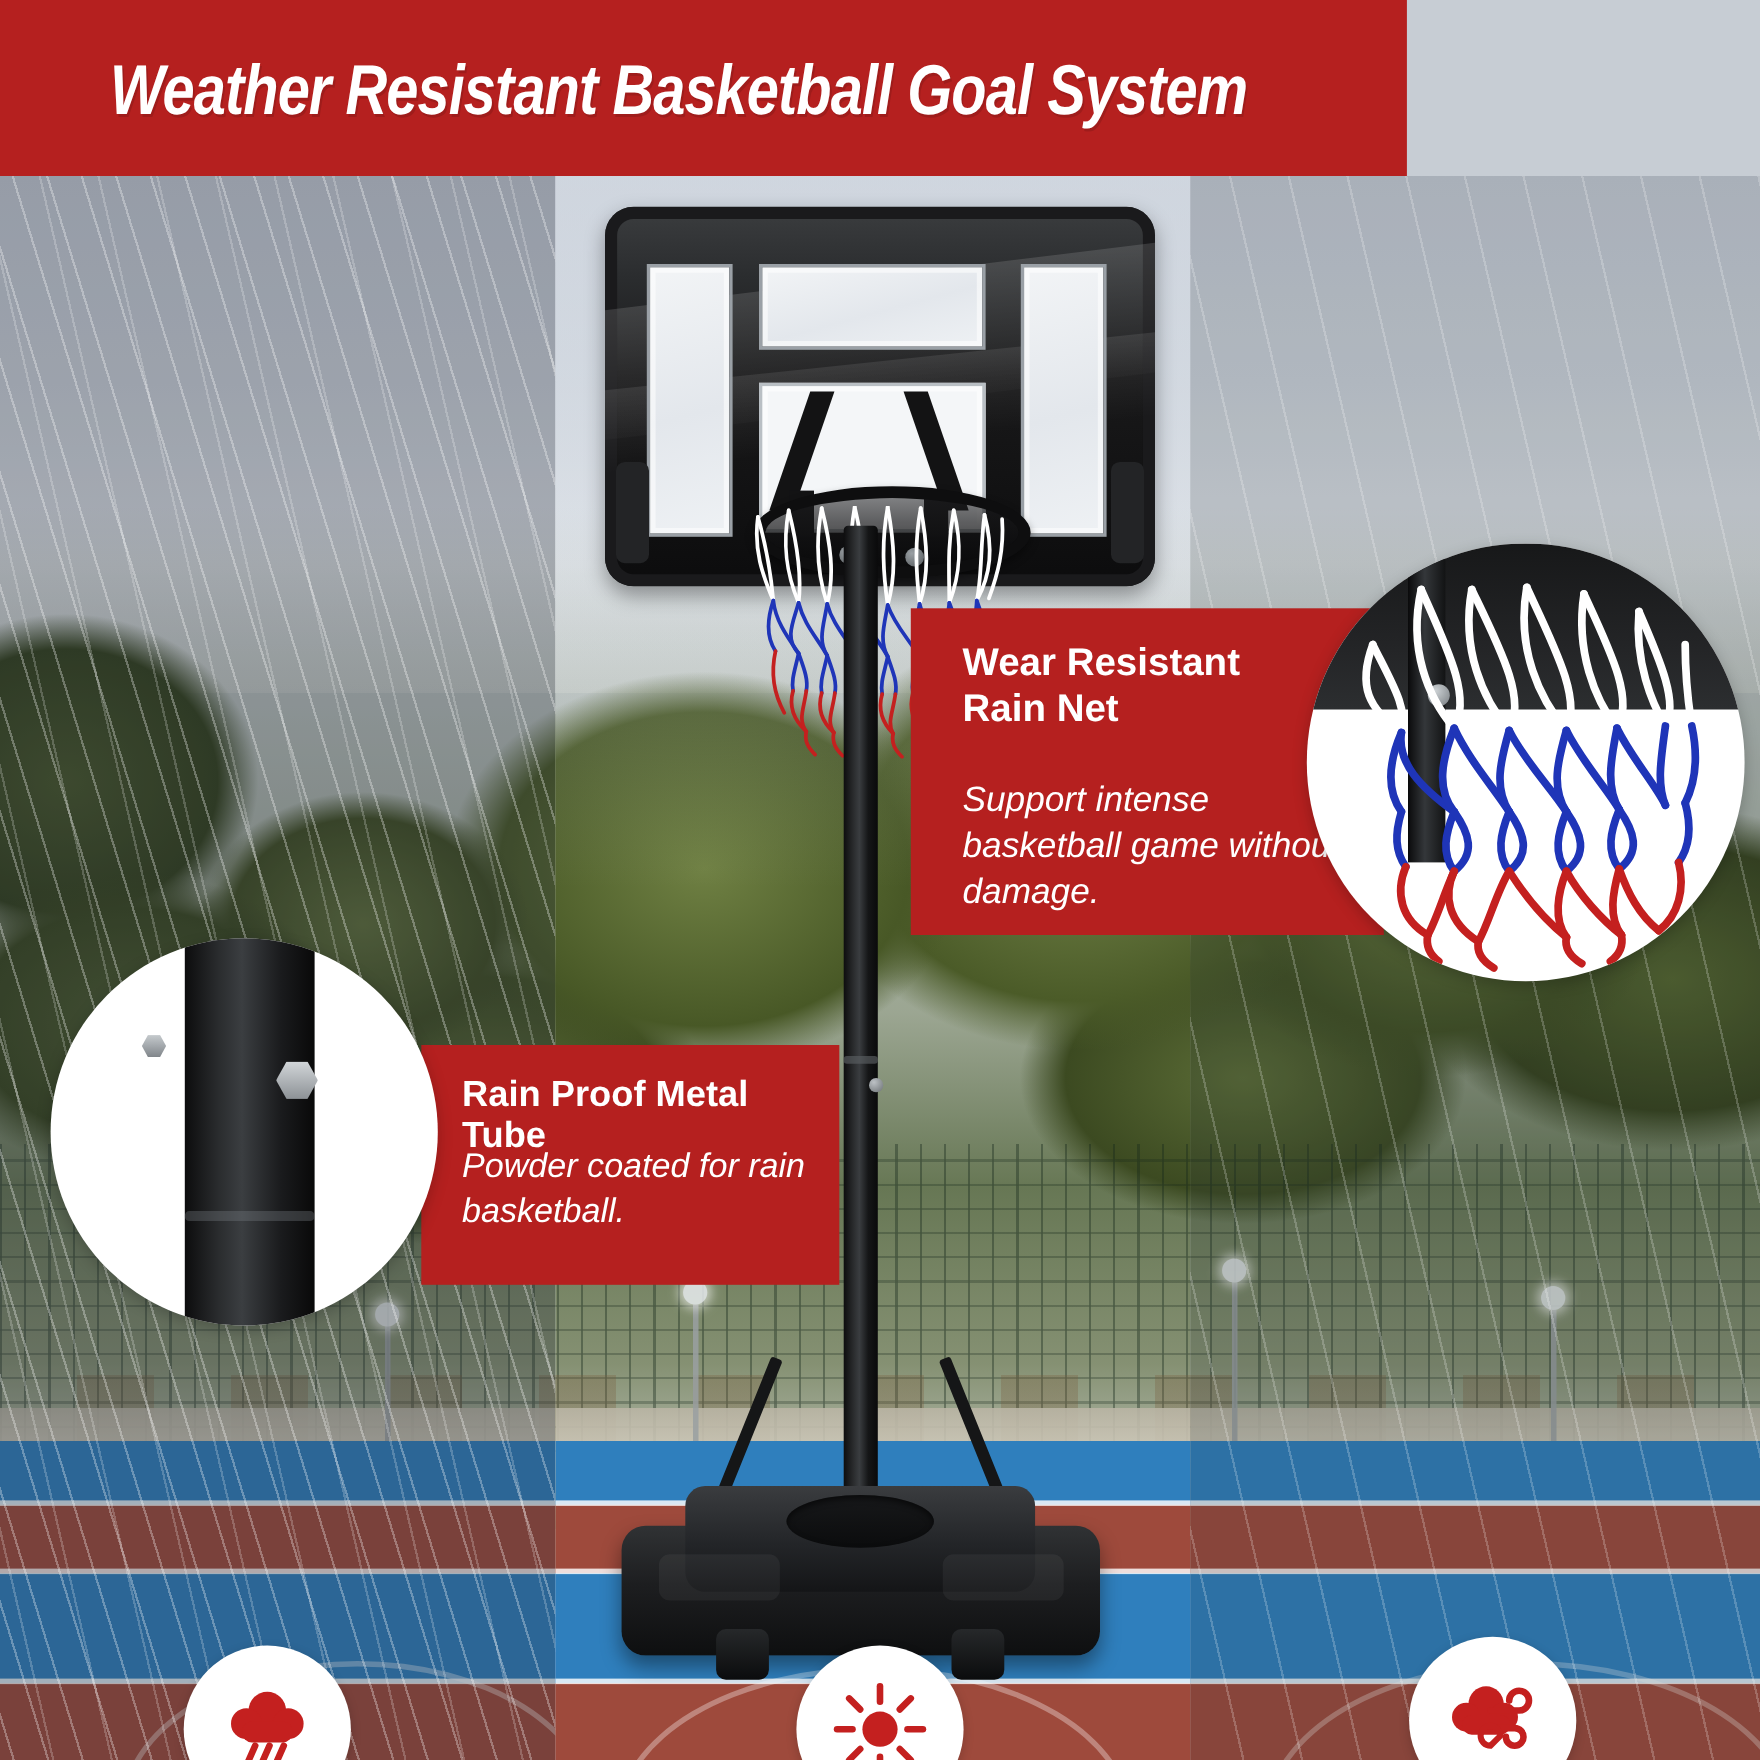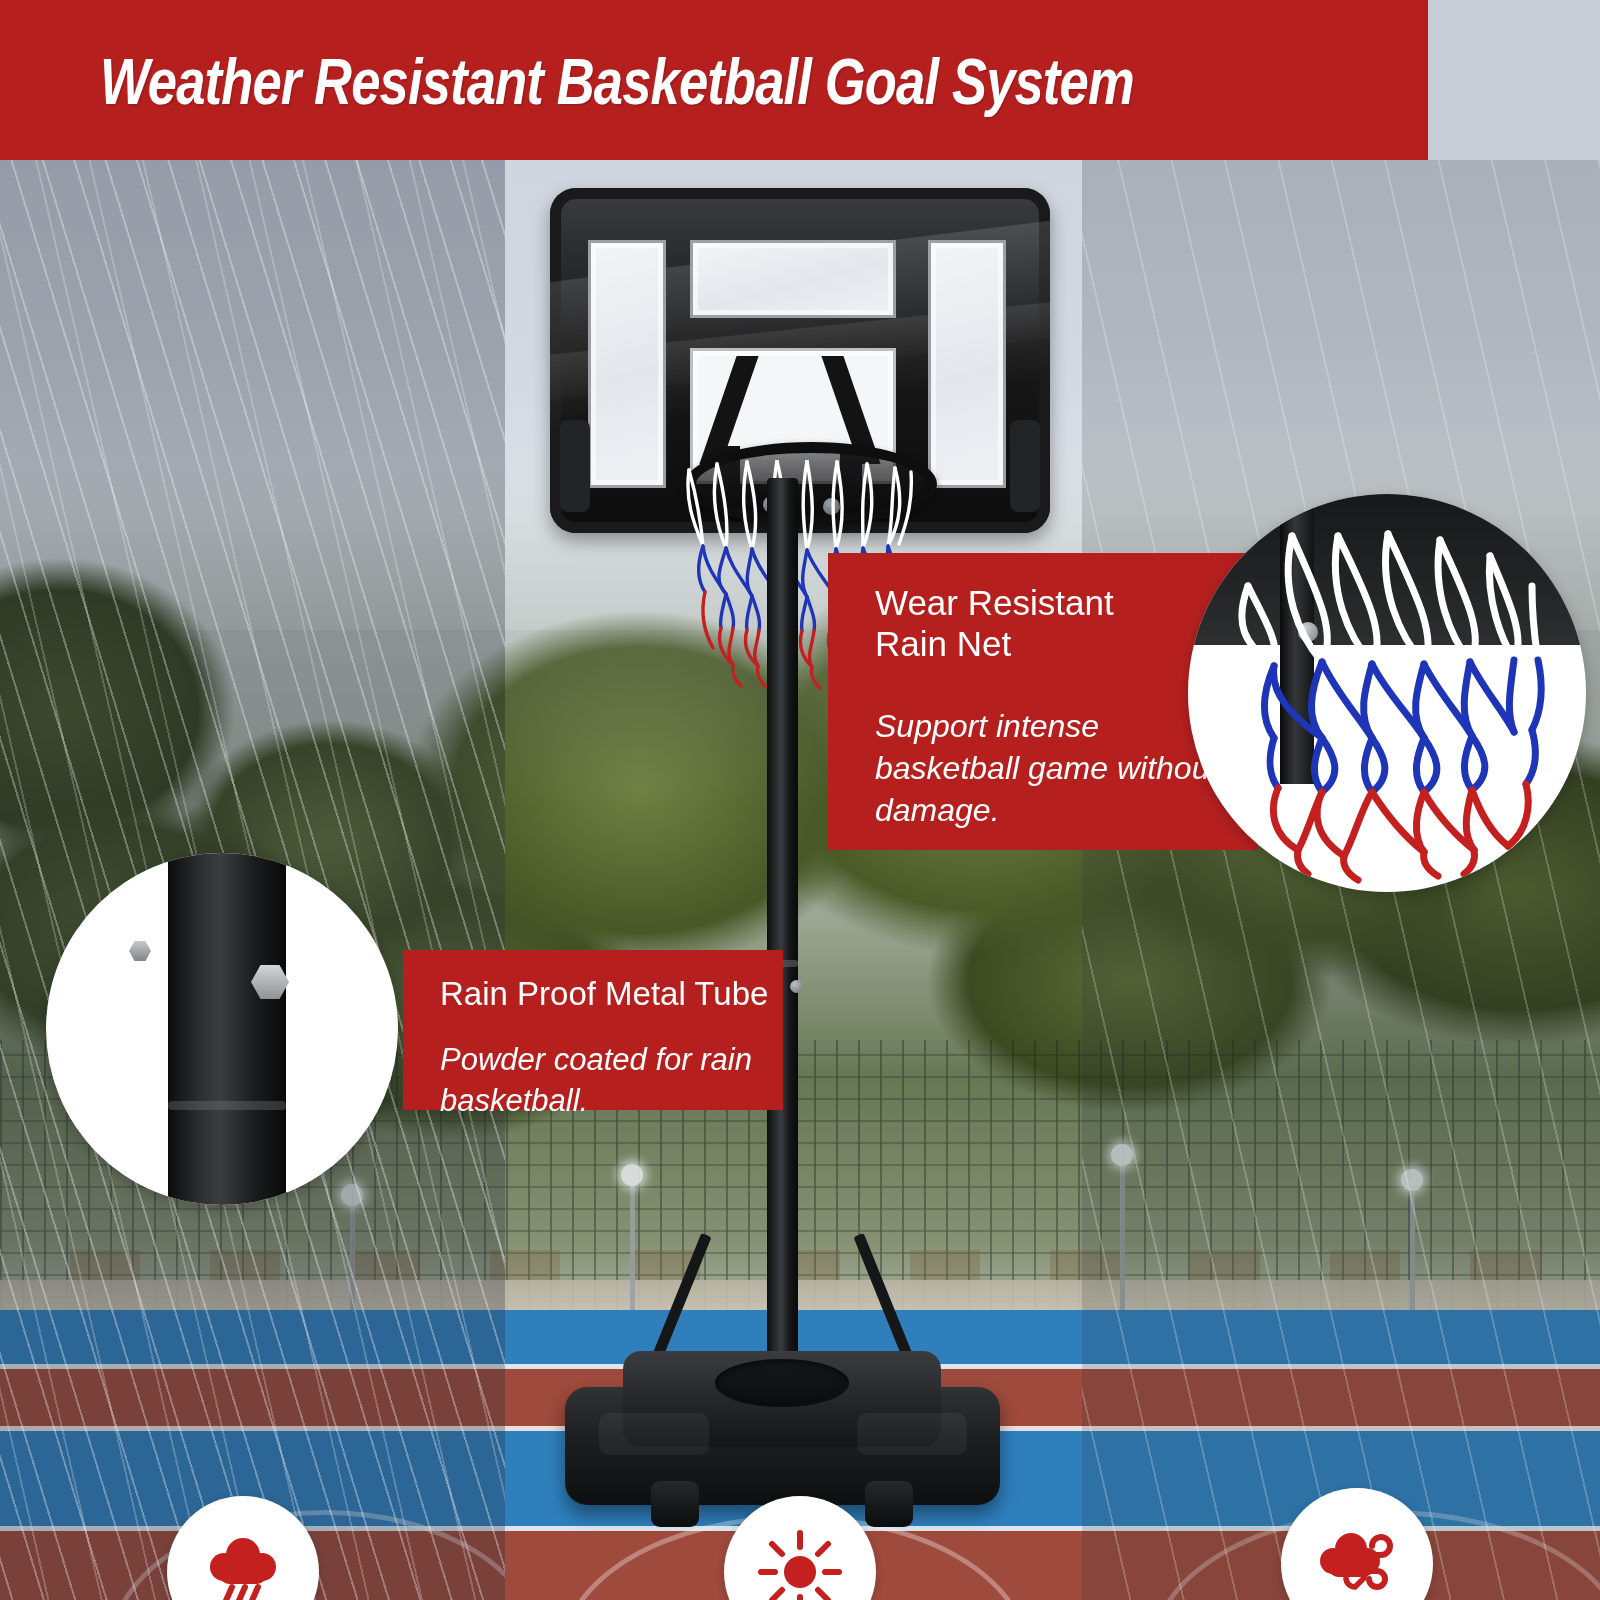--- a/index.html
+++ b/index.html
@@ -1,21 +1,21 @@
 <!DOCTYPE html>
 <html><head>
 <meta charset="utf-8">
 <style>
   html,body{margin:0;padding:0;background:#fff;}
   body{font-family:"Liberation Sans",sans-serif;}
 
   .stage{position:relative;width:1600px;height:1600px;overflow:hidden;background:#c7cdd4;}
 
   
-  .header{position:absolute;left:0;top:0;width:1428px;height:160px;background:#b5201f;overflow:hidden;}
+  .header{position:absolute;left:0;top:0;width:1279px;height:160px;background:#b5201f;overflow:hidden;}
   .header-title{
     position:absolute;left:100px;top:50px;
     font-size:64px;line-height:64px;font-weight:bold;font-style:italic;
     color:#fff;letter-spacing:-1px;
     transform:scaleX(0.82);transform-origin:left center;
     white-space:nowrap;text-shadow:2px 2px 0 rgba(0,0,0,.12);
   }
 
   
   .panels{position:absolute;left:0;top:160px;width:1600px;height:1440px;overflow:hidden;}
@@ -143,22 +143,22 @@
     background:linear-gradient(180deg,#17181a,#0b0c0d);box-shadow:inset 0 3px 6px rgba(0,0,0,.6);}
   .base-rib{position:absolute;background:rgba(255,255,255,.05);border-radius:10px;}
   .wheel{position:absolute;top:146px;width:48px;height:46px;border-radius:9px;
     background:linear-gradient(180deg,#26282a,#0b0c0d);}
   .wheel-l{left:86px;}
   .wheel-r{left:300px;}
 
   
   .callout{position:absolute;background:#b5201f;color:#fff;}
   .callout-net{left:828px;top:553px;width:430px;height:297px;}
-  .callout-tube{left:403px;top:950px;width:380px;height:160px;}
-  .co-title{position:absolute;font-weight:normal;line-height:1.16;}
+  .callout-tube{left:383px;top:950px;width:380px;height:218px;}
+  .co-title{position:absolute;font-weight:bold;line-height:1.16;}
   .co-body{position:absolute;font-style:italic;line-height:1.32;}
   .callout-net .co-title{left:47px;top:30px;font-size:35px;width:330px;}
   .callout-net .co-body {left:47px;top:152px;font-size:32px;width:350px;}
   .callout-tube .co-title{left:37px;top:25px;font-size:33px;width:340px;}
   .callout-tube .co-body {left:37px;top:90px;font-size:31px;width:330px;}
 
   
   .detail{position:absolute;border-radius:50%;background:#fff;overflow:hidden;
     box-shadow:0 4px 14px rgba(0,0,0,.22);}
   .detail-net{left:1188px;top:494px;width:398px;height:398px;}

